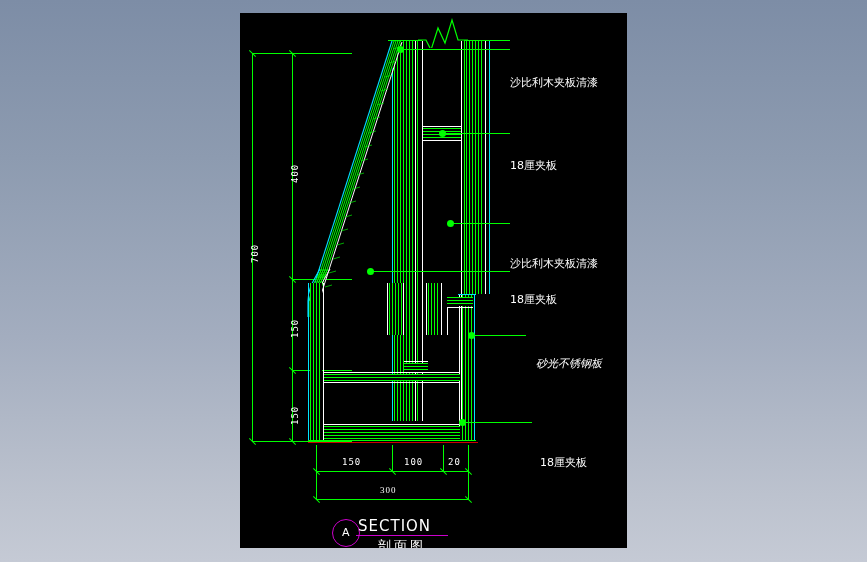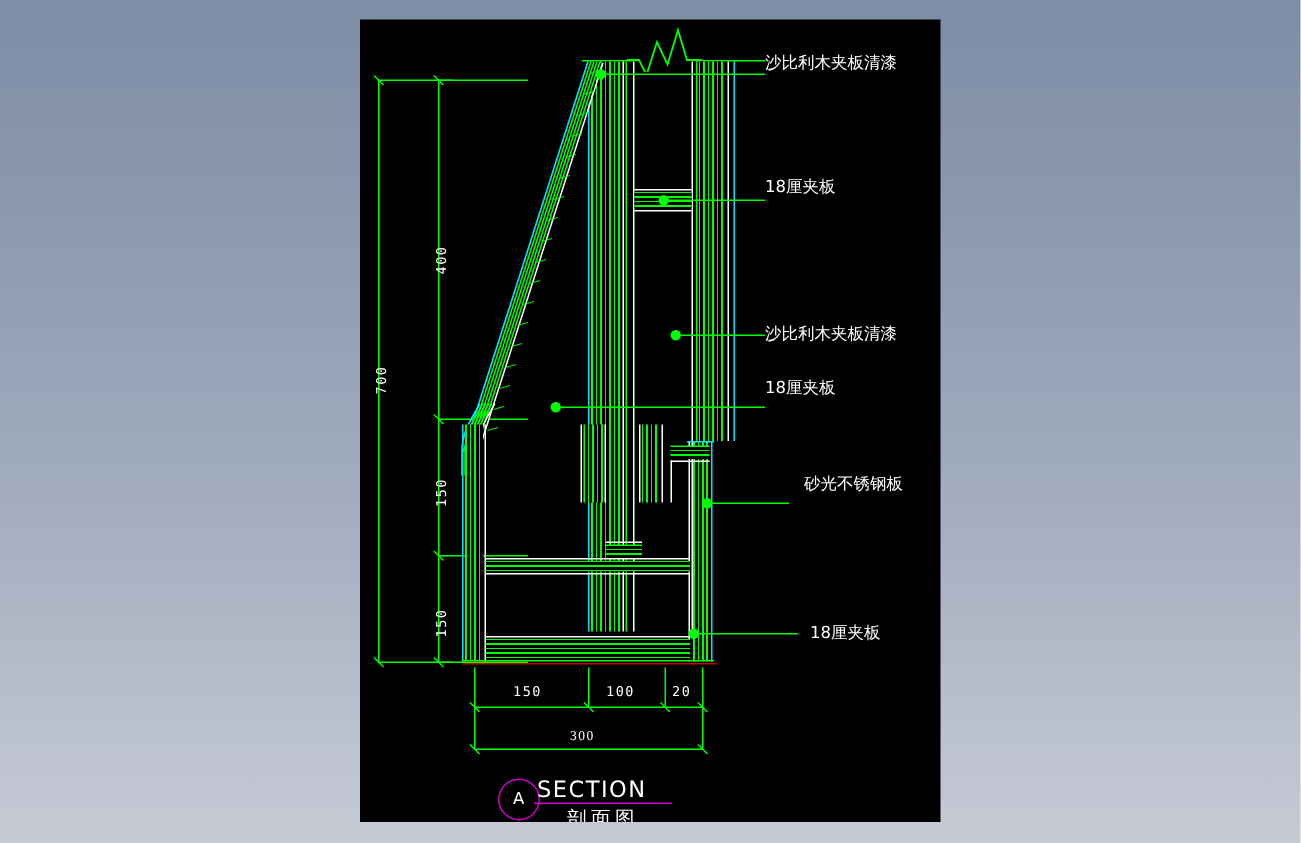--- a/index.html
+++ b/index.html
@@ -31,20 +31,21 @@
   .hatch-v{
     position:absolute;
     background:repeating-linear-gradient(90deg,#00ff00 0px,#00ff00 1px,#000 1px,#000 3px);
   }
 
   .dot{position:absolute;width:7px;height:7px;border-radius:50%;background:#00ff00;}
 
   .lbl{
     position:absolute;color:#ffffff;font-size:11px;line-height:12px;white-space:nowrap;
     font-family:"DejaVu Sans",sans-serif;
+    margin-top:41px;
   }
   .dimtxt{
     position:absolute;color:#ffffff;font-size:9px;line-height:10px;white-space:nowrap;
     letter-spacing:1px;font-family:"DejaVu Sans Mono",monospace;
   }
   .dimtxt.rot{transform-origin:0 0;transform:rotate(-90deg);}
 
   
   .tick{position:absolute;width:9px;height:1px;background:#00ff00;transform-origin:50% 50%;transform:rotate(45deg);}
 
@@ -221,16 +222,16 @@
     <div class="sectxt" style="left:118px;top:504px;font-size:15px;letter-spacing:1px;">SECTION</div>
     <div class="secline" style="left:116px;top:522px;width:92px;"></div>
     <div class="sectxt" style="left:138px;top:524px;font-size:13px;letter-spacing:3px;">剖面图</div>
 
   </div>
 
   <div class="lbl" style="left:510px;top:36px;">沙比利木夹板清漆</div>
   <div class="lbl" style="left:510px;top:119px;">18厘夹板</div>
   <div class="lbl" style="left:510px;top:217px;">沙比利木夹板清漆</div>
   <div class="lbl" style="left:510px;top:253px;">18厘夹板</div>
-  <div class="lbl" style="left:536px;top:317px;">砂光不锈钢板</div>
+  <div class="lbl" style="left:536px;top:317px;font-style:italic;">砂光不锈钢板</div>
   <div class="lbl" style="left:540px;top:416px;">18厘夹板</div>
 
 </div>
 
 </body></html>

